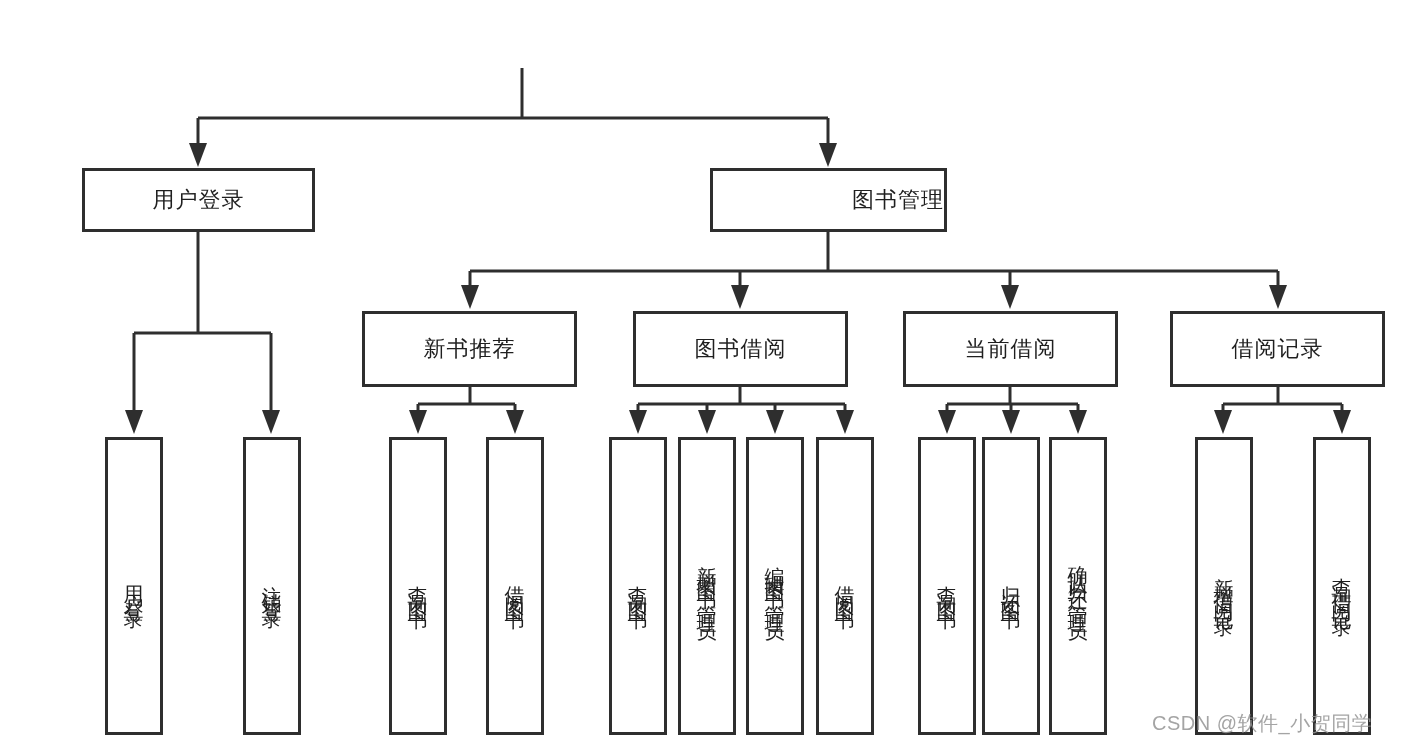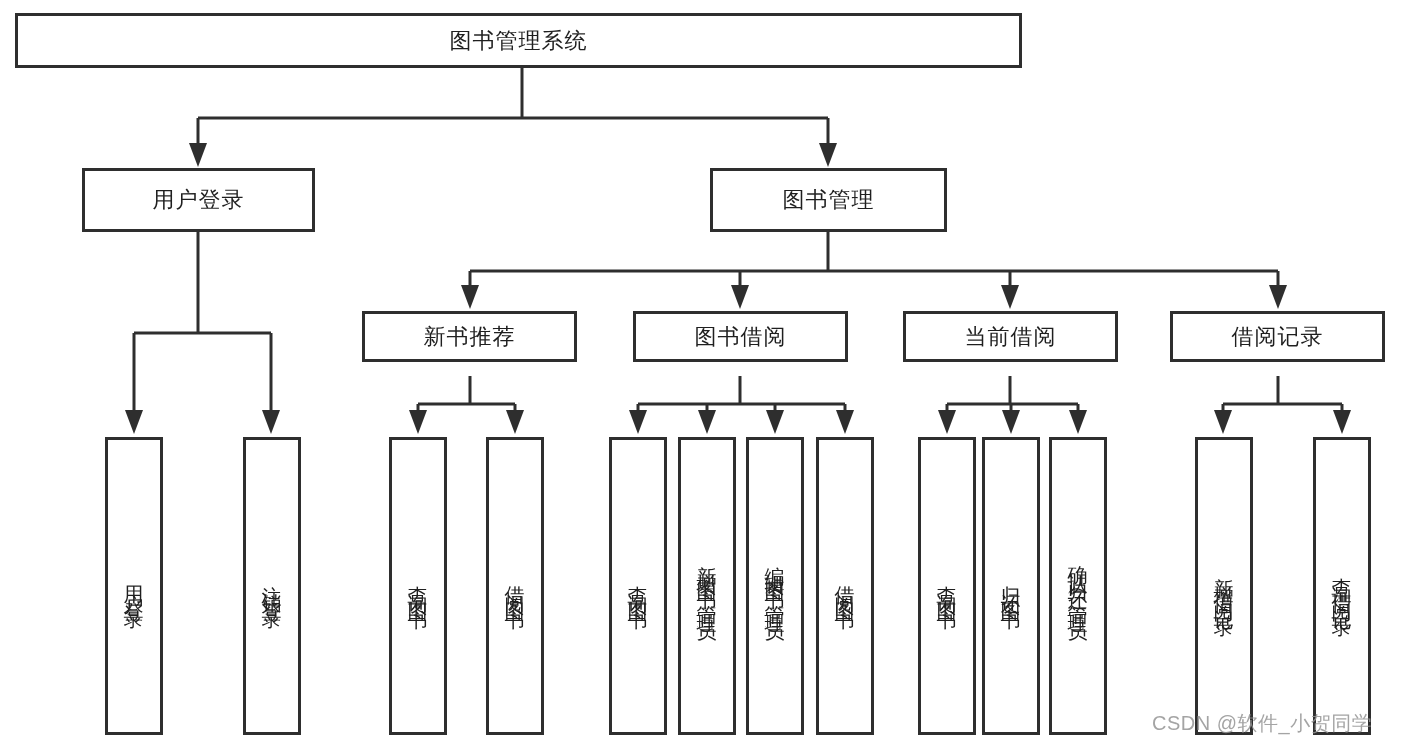--- a/index.html
+++ b/index.html
@@ -32,21 +32,21 @@
     color: #1f1f1f;
     font-size: 22px;
     letter-spacing: 1px;
     white-space: nowrap;
   }
   .root {
     left: 15px; top: 13px;
     width: 1007px; height: 55px;
   }
   .lvl2 { top: 168px; height: 64px; }
-  .lvl3 { top: 311px; height: 51px; width: 215px; }
+  .lvl3 { top: 311px; height: 76px; width: 215px; }
   .leaf {
     top: 437px;
     width: 58px;
     height: 298px;
     border-width: 3px;
     font-size: 20px;
   }
   .leaf .vtext {
     writing-mode: vertical-rl;
     text-orientation: mixed;
@@ -133,28 +133,25 @@
       <polygon points="766,410 784,410 775,434"></polygon>
       <polygon points="836,410 854,410 845,434"></polygon>
       <polygon points="938,410 956,410 947,434"></polygon>
       <polygon points="1002,410 1020,410 1011,434"></polygon>
       <polygon points="1069,410 1087,410 1078,434"></polygon>
       <polygon points="1214,410 1232,410 1223,434"></polygon>
       <polygon points="1333,410 1351,410 1342,434"></polygon>
     </g>
   </svg>
 
-  <div class="node root">
-    <span>图书管理系统</span>
-  </div>
 
   <div class="node lvl2" style="left:82px; width:233px;">
     <span>用户登录</span>
   </div>
-  <div class="node lvl2" style="left:710px; width:237px;">
+  <div class="node lvl2" style="left:710px; width:237px;justify-content:flex-end;">
     <span>图书管理</span>
   </div>
 
   <div class="node lvl3" style="left:362px;">
     <span>新书推荐</span>
   </div>
   <div class="node lvl3" style="left:633px;">
     <span>图书借阅</span>
   </div>
   <div class="node lvl3" style="left:903px;font-family:Liberation Serif, serif;">

